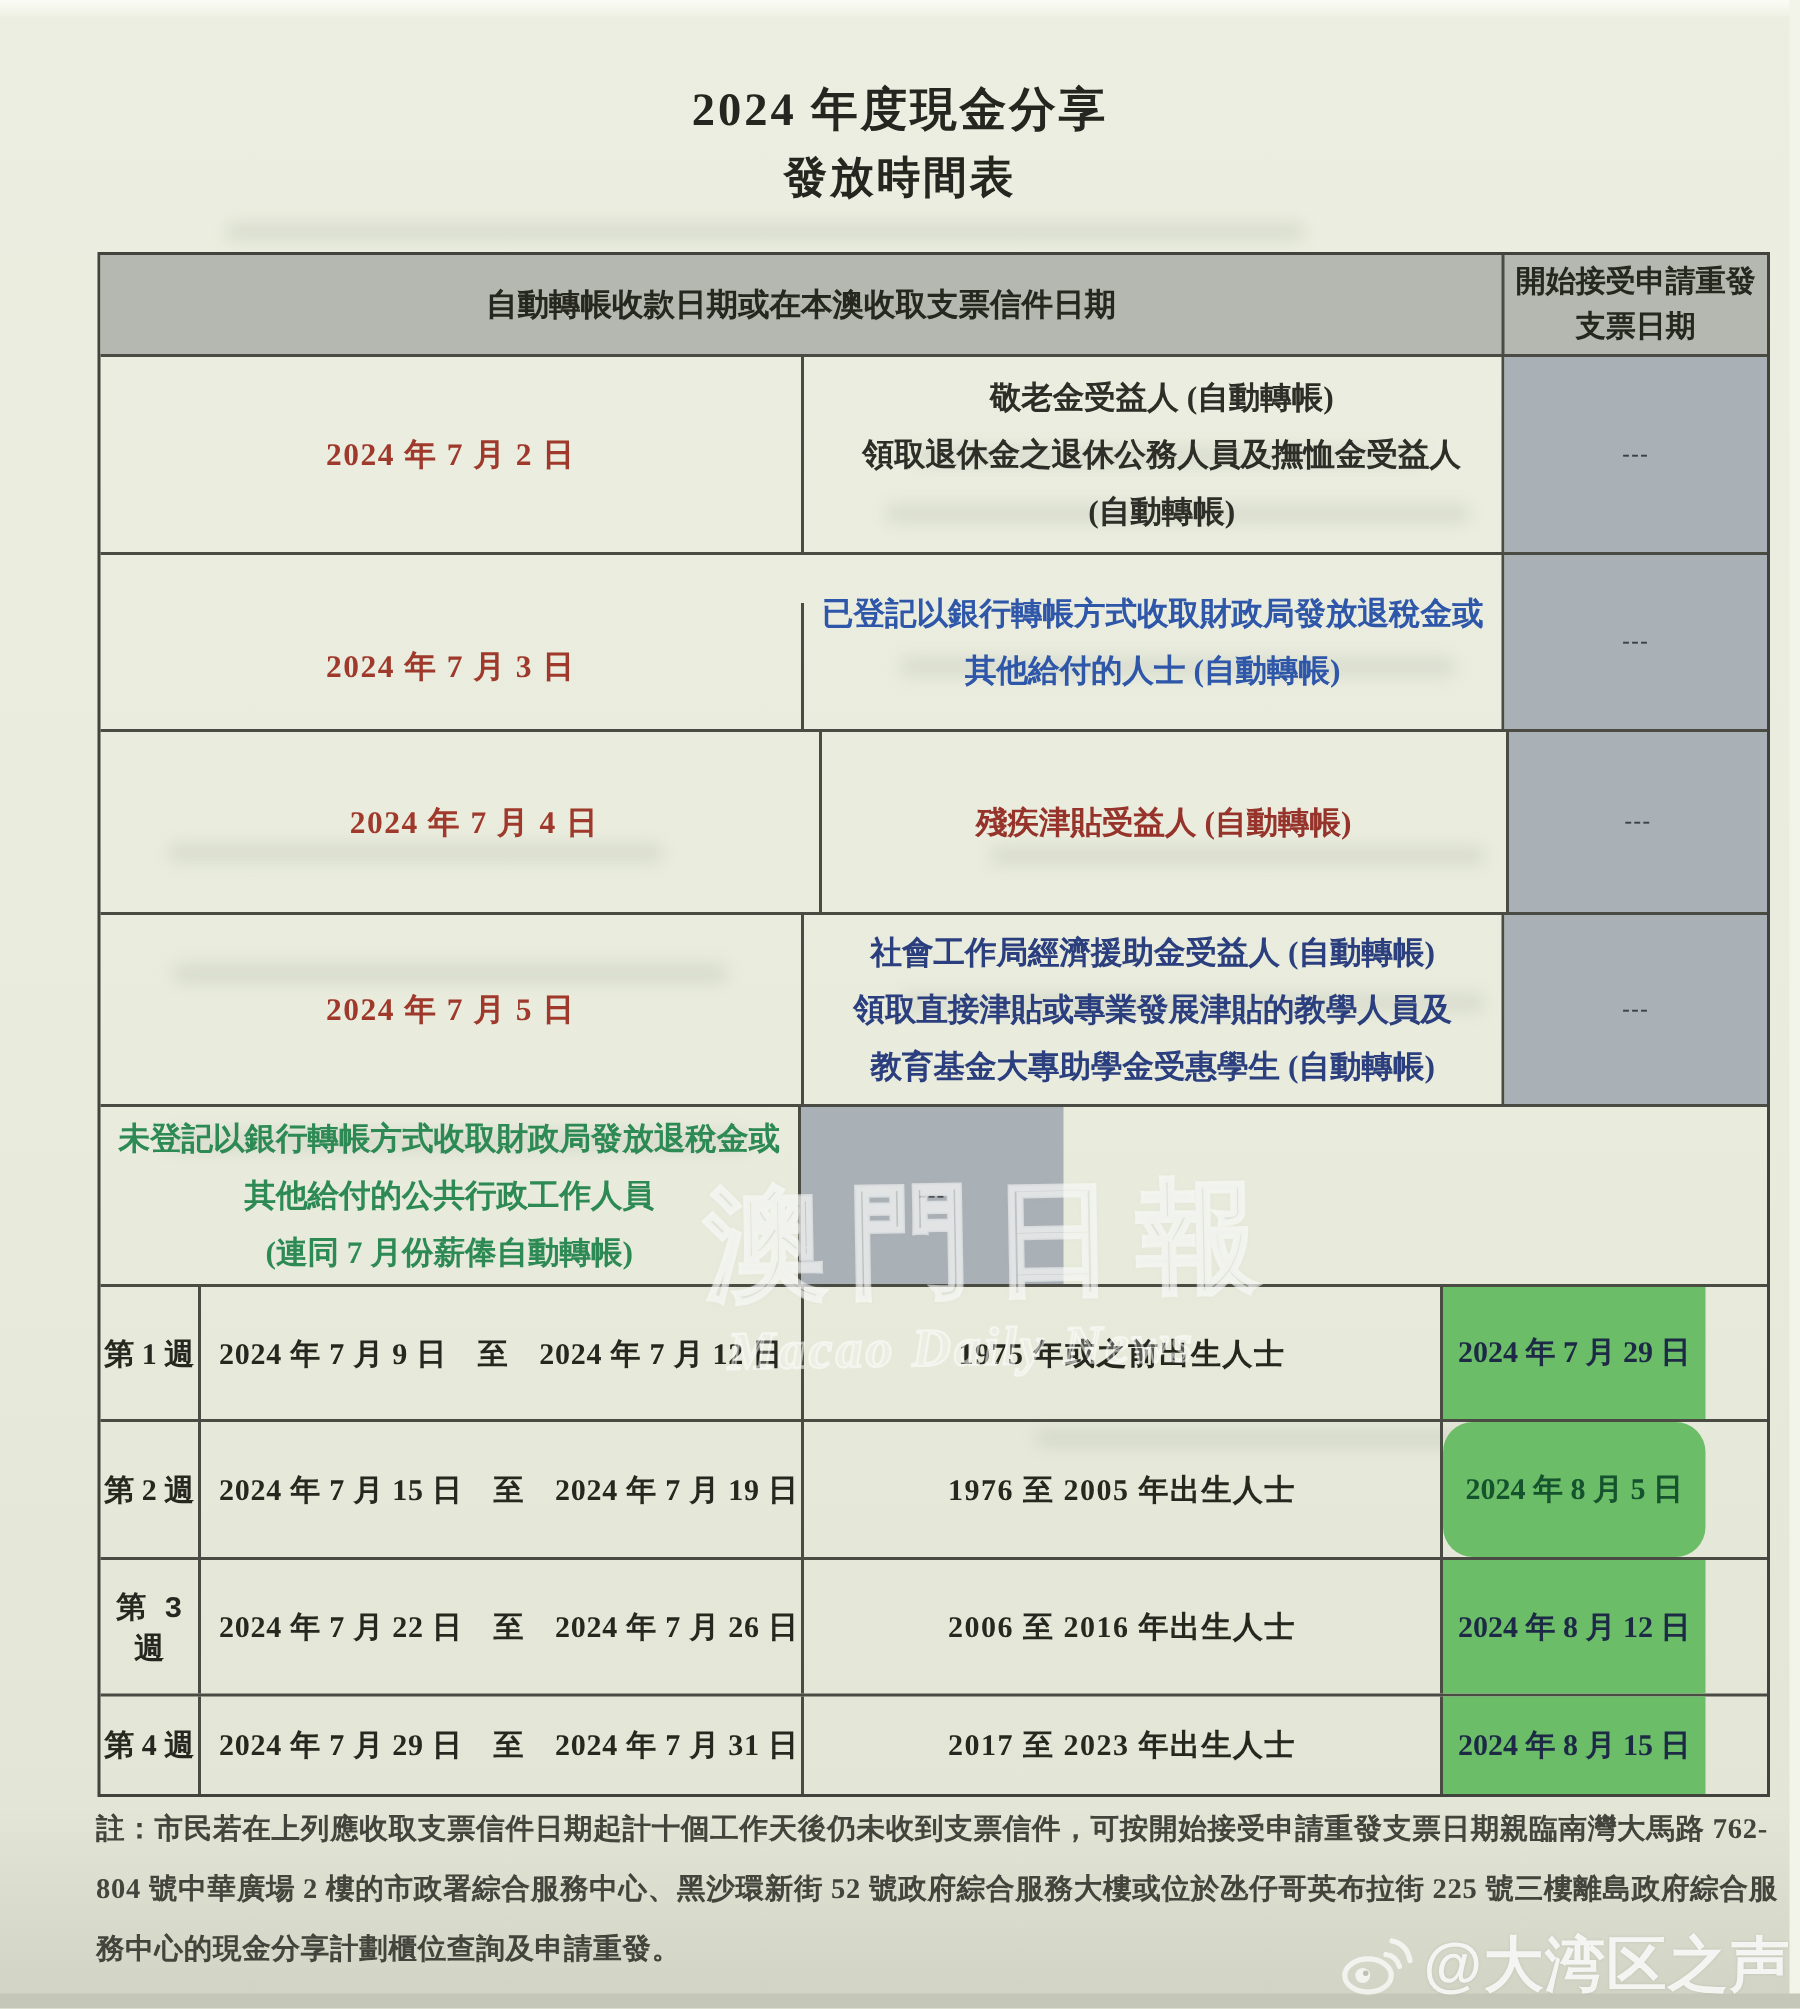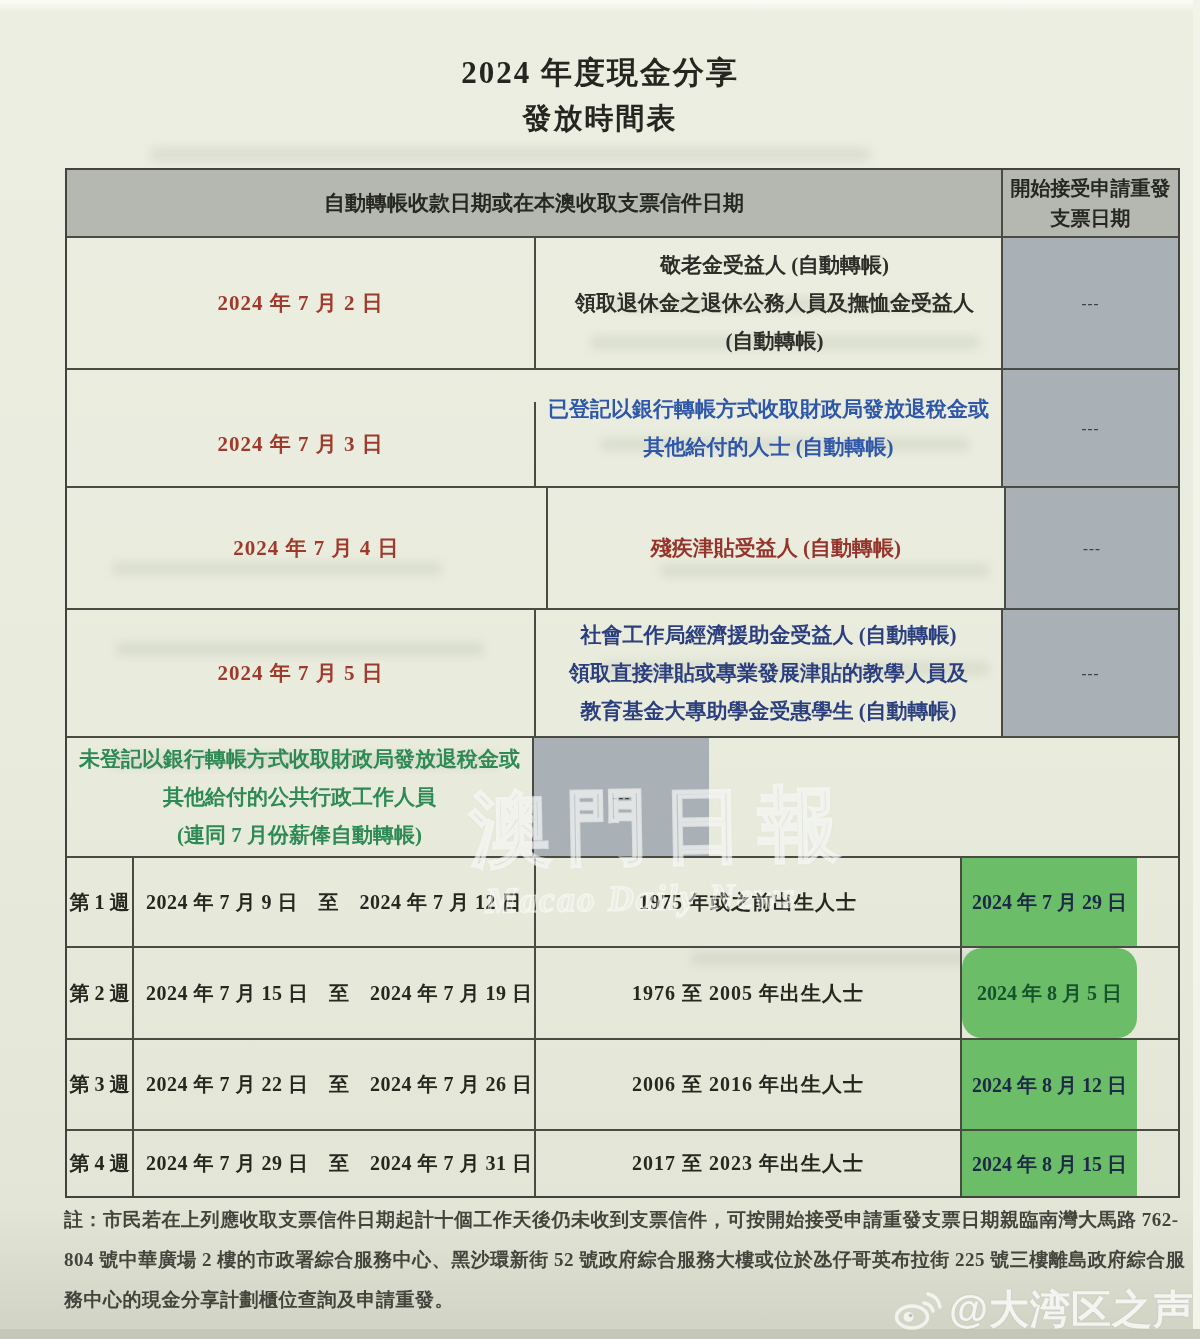--- a/index.html
+++ b/index.html
@@ -187,21 +187,21 @@
     </div>
 
     <div class="row h-w2">
       <div class="cell c-week" style="color: rgb(38, 40, 31);">第 2 週</div>
       <div class="cell c-range" style="color: rgb(38, 40, 31);">2024 年 7 月 15 日　至　2024 年 7 月 19 日</div>
       <div class="cell c-group" style="color: rgb(38, 40, 31);">1976 至 2005 年出生人士</div>
       <div class="cell c-right" style="color: #14532d; background-color: rgb(108, 189, 104); border-radius: 20px;">2024 年 8 月 5 日</div>
     </div>
 
     <div class="row h-w3">
-      <div class="cell c-week" style="color: rgb(38, 40, 31);">第 3 週</div>
+      <div class="cell c-week" style="color: rgb(38, 40, 31); font-family: Liberation Mono, monospace;">第 3 週</div>
       <div class="cell c-range" style="color: rgb(38, 40, 31);">2024 年 7 月 22 日　至　2024 年 7 月 26 日</div>
       <div class="cell c-group" style="color: rgb(38, 40, 31);">2006 至 2016 年出生人士</div>
       <div class="cell c-right" style="color: rgb(28, 42, 69); background-color: rgb(108, 189, 104);">2024 年 8 月 12 日</div>
     </div>
 
     <div class="row h-w4">
       <div class="cell c-week" style="color: rgb(38, 40, 31);">第 4 週</div>
       <div class="cell c-range" style="color: rgb(38, 40, 31);">2024 年 7 月 29 日　至　2024 年 7 月 31 日</div>
       <div class="cell c-group" style="color: rgb(38, 40, 31);">2017 至 2023 年出生人士</div>
       <div class="cell c-right" style="color: rgb(28, 42, 69); background-color: rgb(108, 189, 104);">2024 年 8 月 15 日</div>

